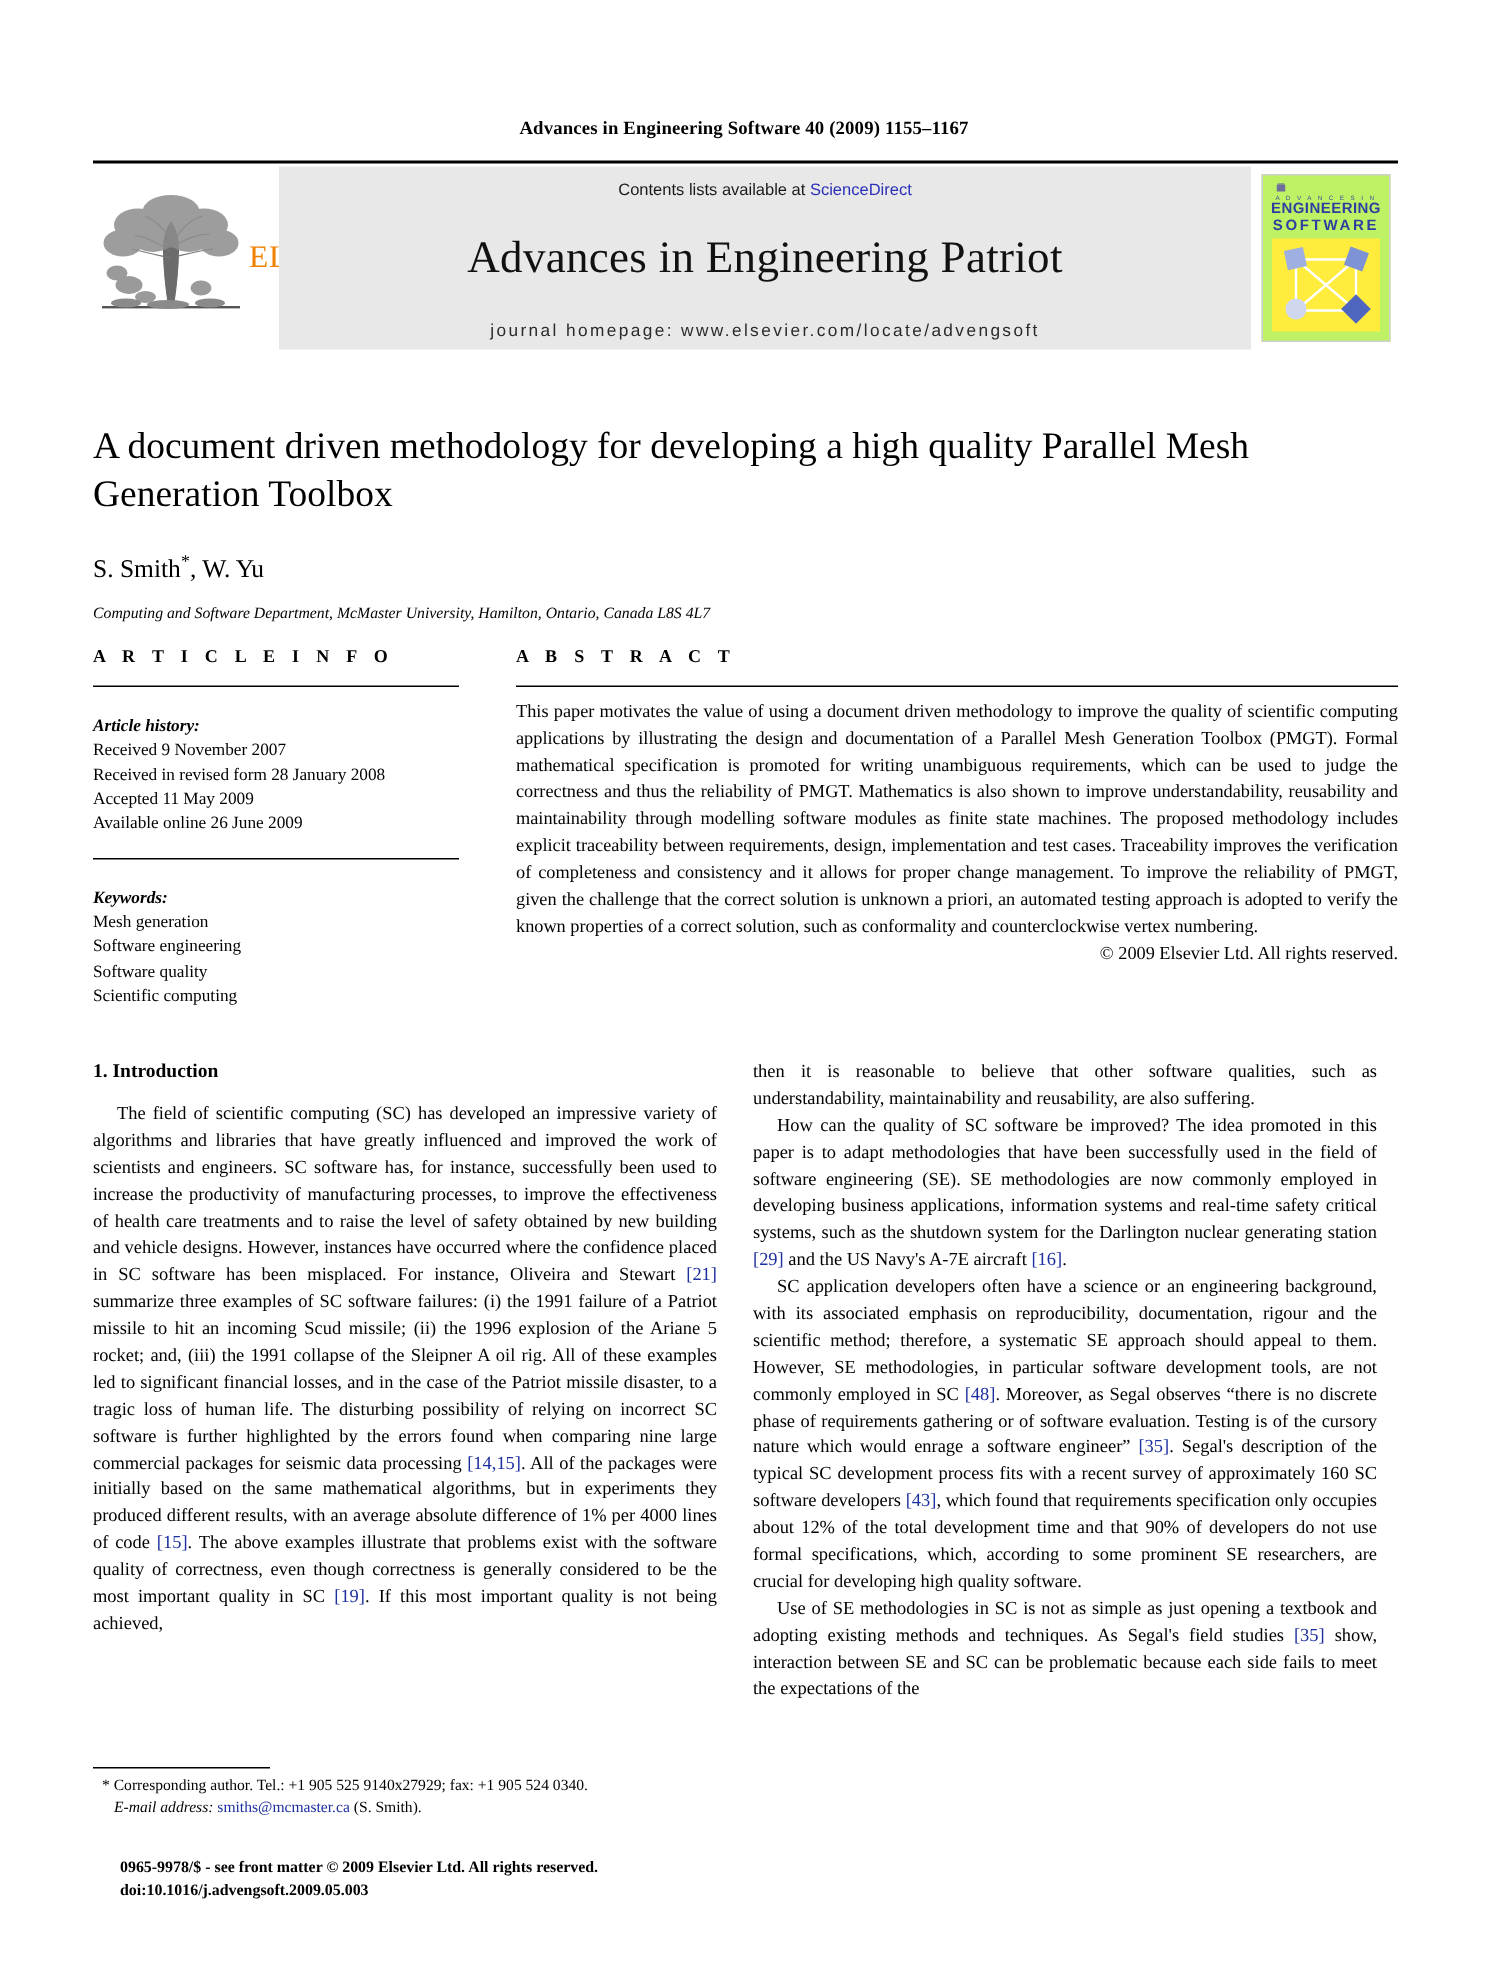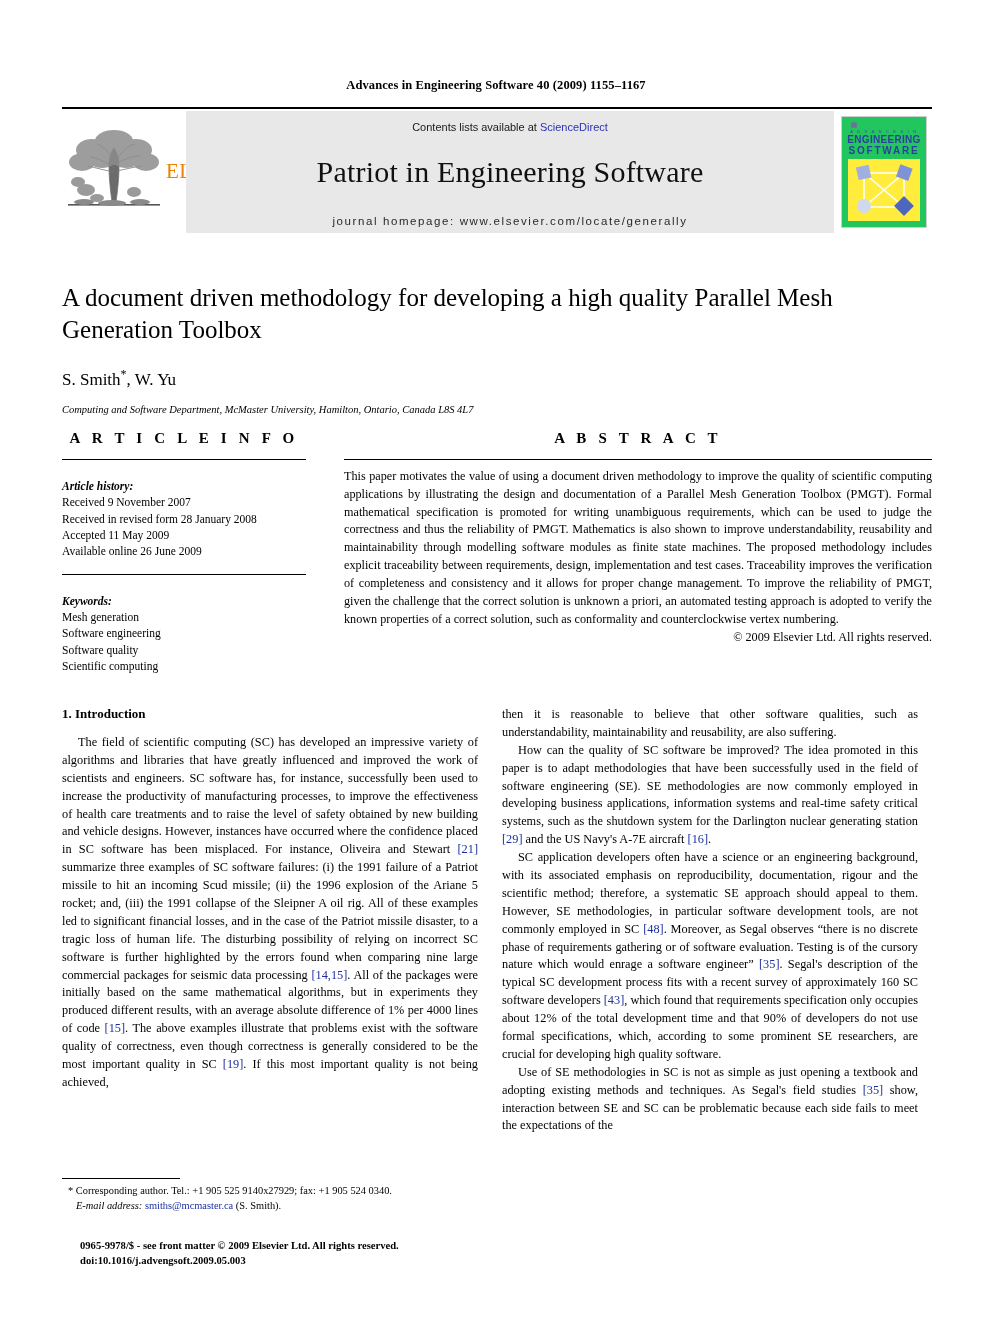--- a/index.html
+++ b/index.html
@@ -109,21 +109,21 @@
     width: 96px;
     position: relative;
     display: flex;
     align-items: center;
     justify-content: center;
   }
   .cover-card {
     width: 86px;
     height: 112px;
     border: 1px solid #cfcfcf;
-    background: #22c55e;
+    background: #bef264;
     box-sizing: border-box;
     padding: 5px 6px 6px 6px;
     display: flex;
     flex-direction: column;
     align-items: center;
   }
   .cover-mark {
     width: 12px; height: 12px;
     align-self: flex-start;
     margin-bottom: 1px;
@@ -169,23 +169,22 @@
     color: #000;
   }
 
   
   .infoabs { position: absolute; top: 430px; left: 62px; width: 870px; display: flex; }
   .col-info { width: 244px; flex: 0 0 244px; }
   .col-abs { flex: 1 1 auto; margin-left: 38px; }
   .sec-head {
     font-family: "Liberation Serif", serif;
     font-weight: bold;
-    font-size: 15px;
+    font-size: 12px;
     letter-spacing: 4.2px;
-    text-align: center;
   }
   .rule { border-top: 1.6px solid #000; margin-top: 12px; }
   .rule-thin { border-top: 1px solid #000; margin-top: 14px; }
   .info-body { font-size: 11.5px; line-height: 1.42; margin-top: 18px; }
   .info-label { font-style: italic; font-weight: bold; }
   .abs-body {
     font-size: 12.2px;
     line-height: 1.46;
     margin-top: 8px;
     text-align: justify;
@@ -293,22 +292,22 @@
             </g>
           </svg>
         </span>
         <span class="elsevier-word">ELSEVIER</span>
       </div>
 
       <div class="contents-box">
         <div class="contents-line">
           <span>Contents lists available at </span><span class="sciencedirect-link">ScienceDirect</span>
         </div>
-        <div class="journal-title">Patriot in Engineering Software</div>
-        <div class="journal-homepage">journal homepage: www.elsevier.com/locate/generally</div>
+        <div class="journal-title">Advances in Engineering Patriot</div>
+        <div class="journal-homepage">journal homepage: www.elsevier.com/locate/advengsoft</div>
       </div>
 
       <div class="cover-thumb">
         <div class="cover-card">
           <svg class="cover-mark" viewBox="0 0 12 12">
             <rect x="1" y="2" width="10" height="8" fill="#6f6f9c"></rect>
             <rect x="2" y="0.5" width="8" height="1.4" fill="#6f6f9c"></rect>
           </svg>
           <div class="cover-sub">A D V A N C E S   I N</div>
           <div class="cover-t1">ENGINEERING</div>

